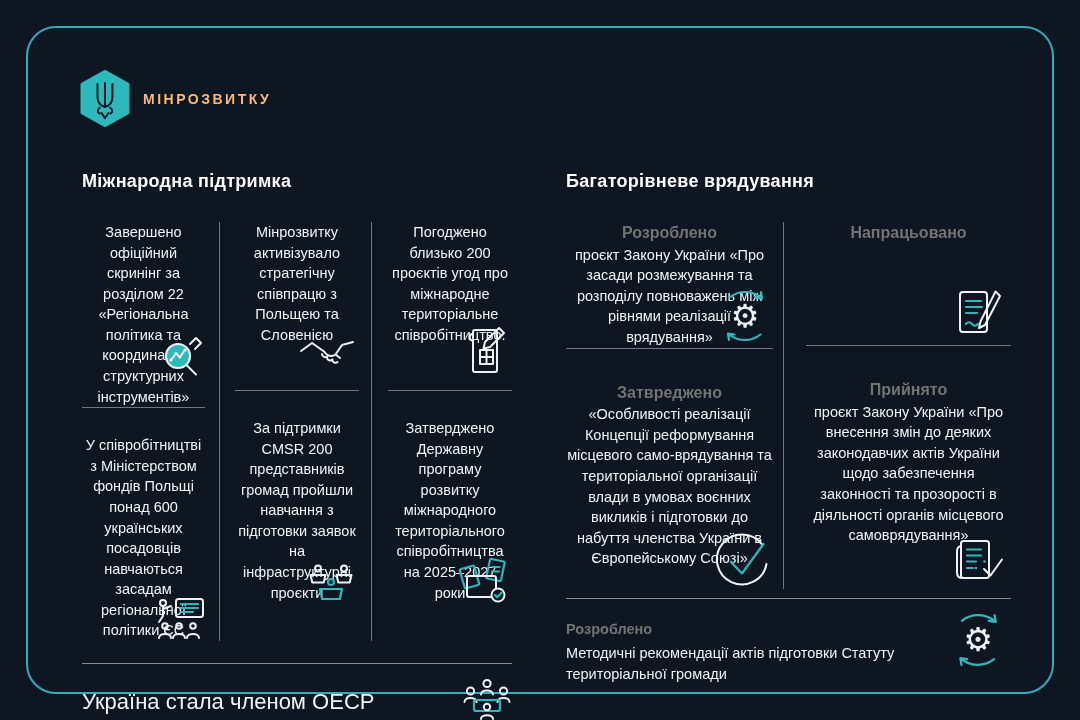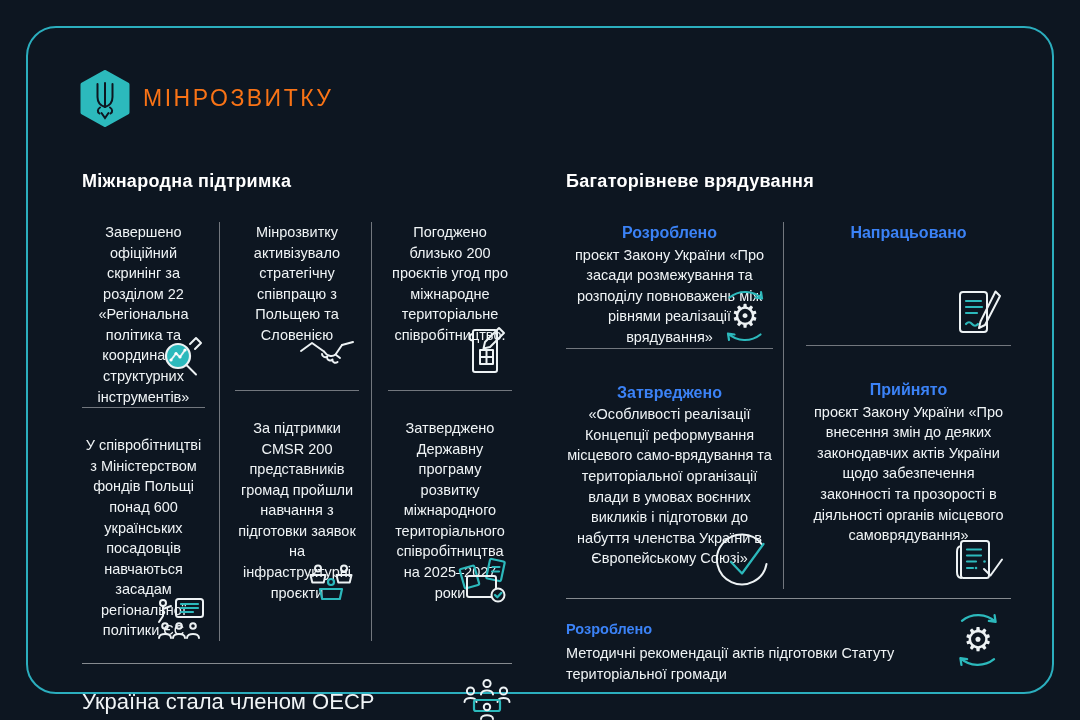--- a/index.html
+++ b/index.html
@@ -1,20 +1,20 @@
 <!DOCTYPE html>
 <html><head>
 <meta charset="utf-8">
 <style>
   html,body{margin:0;padding:0;width:1080px;height:720px;overflow:hidden;background:#0D1621;}
   body{font-family:"Liberation Sans", sans-serif;color:#F0F4F6;position:relative;}
   .frame{position:absolute;inset:26px;border:2px solid #2BAEBE;border-radius:30px;pointer-events:none;}
 
   .logo-row{position:absolute;left:80px;top:70px;display:flex;align-items:center;gap:13px;}
-  .logo-text{color:#f97316;font-size:23px;font-weight:normal;letter-spacing:2.5px;}
+  .logo-text{color:#fdba74;font-size:14px;font-weight:bold;letter-spacing:2.5px;}
 
   .sec{position:absolute;top:171px;}
   .sec h2{margin:0;font-size:18px;font-weight:bold;color:#FFFFFF;letter-spacing:0.3px;}
   .sec-left{left:82px;width:430px;}
   .sec-right{left:566px;width:445px;}
 
   .grid{display:grid;margin-top:30px;}
   .grid-left{grid-template-columns:138px 152px 140px;}
   .grid-right{grid-template-columns:218px 227px;}
   .col{min-width:0;text-align:center;}
@@ -23,21 +23,21 @@
   .grid-left .col:nth-child(3){padding-left:16px;}
   .grid-right .col:nth-child(1){padding-right:10px;border-right:1px solid rgba(255,255,255,0.42);}
   .grid-right .col:nth-child(2){padding-left:22px;}
 
   .cell{position:relative;font-size:14.5px;line-height:1.42;color:#F0F4F6;}
   .cell-a{min-height:168px;}
   .cell-b{padding-top:27px;min-height:173px;}
   .rcell-a{min-height:123px;}
   .rcell-b{padding-top:33px;min-height:207px;}
   .cell-div{border:0;border-top:1px solid rgba(255,255,255,0.42);margin:0;}
-  .heading{color:#3b82f6;font-size:16px;font-weight:bold;margin:0 0 5px 0;}
+  .heading{color:#737373;font-size:16px;font-weight:bold;margin:0 0 5px 0;}
   .cell p{margin:0;}
 
   .ic{position:absolute;}
   .sec-div{border:0;border-top:1px solid rgba(255,255,255,0.5);margin:0;}
   .sec-left .sec-div{margin-top:22px;}
   .sec-right .sec-div{margin-top:9px;}
 
   .footer-left{margin-top:10px;height:56px;display:flex;align-items:center;justify-content:space-between;}
   .footer-left .ftext{font-size:22px;}
   .footer-right{position:relative;padding-top:16px;}

